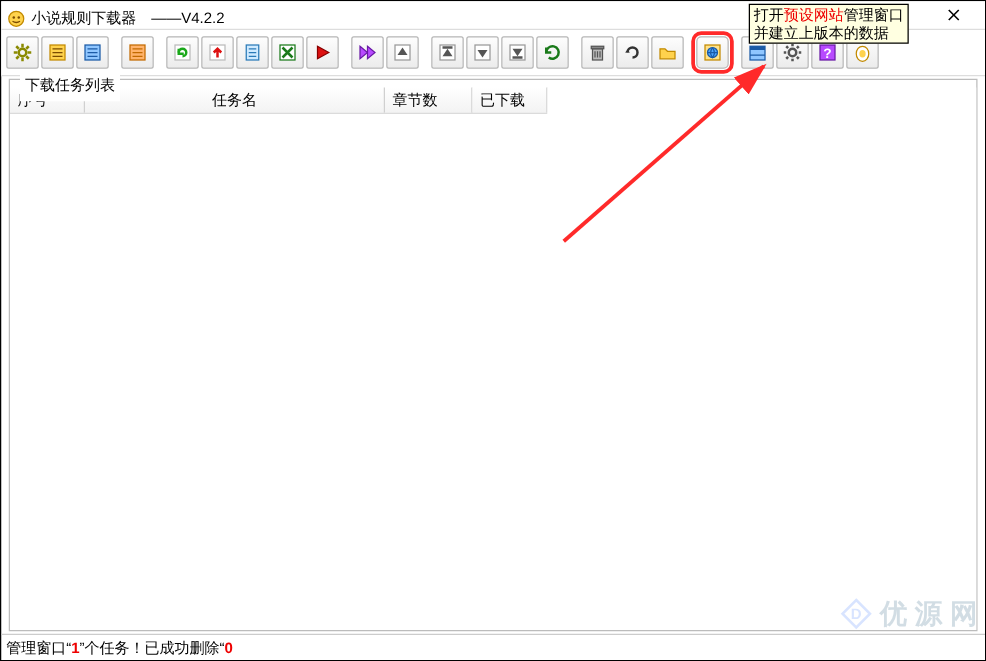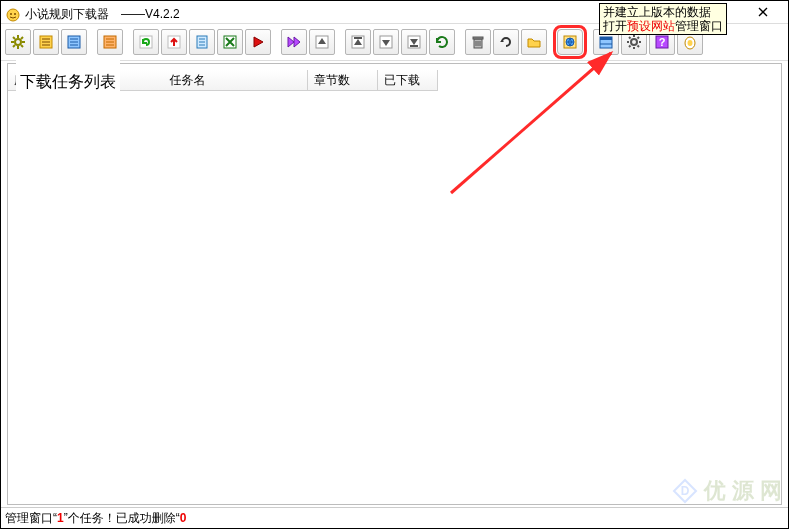--- a/index.html
+++ b/index.html
@@ -9,35 +9,35 @@
   .titlebar .title{flex:0 0 auto}
   .titlebar .spacer{flex:1}
   .titlebar .win-btn{width:40px;height:20px;display:flex;align-items:center;justify-content:center;border:1px solid transparent}
   .tooltip{position:absolute;top:2px;left:598px;background:#ffffe1;border:1px solid #000;padding:1px 3px;line-height:14px;font-size:12px;white-space:nowrap;z-index:20}
   .tooltip .red{color:#e00}
   .toolbar{height:32px;display:flex;align-items:center;padding:2px 4px;gap:2px;background:#fff;border-bottom:1px solid #ddd}
   .tb-btn{width:26px;height:26px;border:1px solid #b5b5b5;background:linear-gradient(#fdfdfd,#ececec);display:flex;align-items:center;justify-content:center;border-radius:2px;box-sizing:border-box}
   .tb-sep{width:6px}
   .tb-btn.highlight{outline:3px solid #ff2a2a;outline-offset:1px;border-radius:4px}
   .groupbox{margin:2px 6px 2px 6px;border:1px solid #bcbcbc;flex:1;display:flex;flex-direction:column;position:relative;min-height:0}
-  .groupbox .legend{position:absolute;top:-8px;left:8px;background:#fff;padding:16px 4px;font-size:16px}
+  .groupbox .legend{position:absolute;top:-8px;left:8px;background:#fff;padding:4px 4px;font-size:12px}
   .table{flex:1;display:flex;flex-direction:row;margin-top:6px;min-height:0}
   .thead{display:flex;height:20px;border-bottom:1px solid #d0d0d0;background:#fff}
   .th{border-right:1px solid #d0d0d0;padding:2px 6px;box-sizing:border-box;display:flex;align-items:center;color:#000;background:linear-gradient(#fff,#f3f3f3)}
   .th.c0{width:60px}
   .th.c1{width:240px;justify-content:center}
   .th.c2{width:70px}
   .th.c3{width:60px}
   .th.c4{flex:1;justify-content:center}
   .tbody{flex:1;overflow:auto;background:#fff}
   .statusbar{height:20px;border-top:1px solid #ccc;display:flex;align-items:center;padding:0 4px;font-size:12px}
   .statusbar .red{color:#e00;font-weight:bold}
   .arrow{position:absolute;left:440px;top:42px;pointer-events:none;z-index:15}
   .watermark{position:absolute;right:6px;bottom:22px;font-size:22px;opacity:.18;font-weight:bold;display:flex;align-items:center;gap:6px;color:#2b6cff;pointer-events:none}
-  .watermark .txt{color:#4d7c0f}
+  .watermark .txt{color:#0c4a6e}
   svg{display:block}
 </style>
 </head>
 <body>
 
 <div class="window">
 
   <div class="titlebar">
     <span class="app-icon">
       <svg width="16" height="16" viewBox="0 0 16 16">
@@ -61,24 +61,24 @@
       </div>
     <div class="win-btn">
         <svg width="10" height="10">
           <line x1="1" y1="1" x2="9" y2="9" stroke="#000" stroke-width="1.3"></line>
           <line x1="9" y1="1" x2="1" y2="9" stroke="#000" stroke-width="1.3"></line>
         </svg>
       </div>
   </div>
 
   <div class="tooltip">
-    <div>并建立上版本的数据</div>
     <div>
       <span>打开</span><span class="red">预设网站</span><span>管理窗口</span>
     </div>
+    <div>并建立上版本的数据</div>
   </div>
 
   <div class="toolbar" id="toolbar">
       <div class="tb-btn" title="设置">
         <span>
           <svg width="16" height="16" viewBox="0 0 16 16">
             <circle cx="8" cy="8" r="3" fill="none" stroke="#8a8a00" stroke-width="2"></circle>
             <g stroke="#8a8a00" stroke-width="2">
               <line x1="8" y1="1" x2="8" y2="4"></line>
               <line x1="8" y1="12" x2="8" y2="15"></line>

